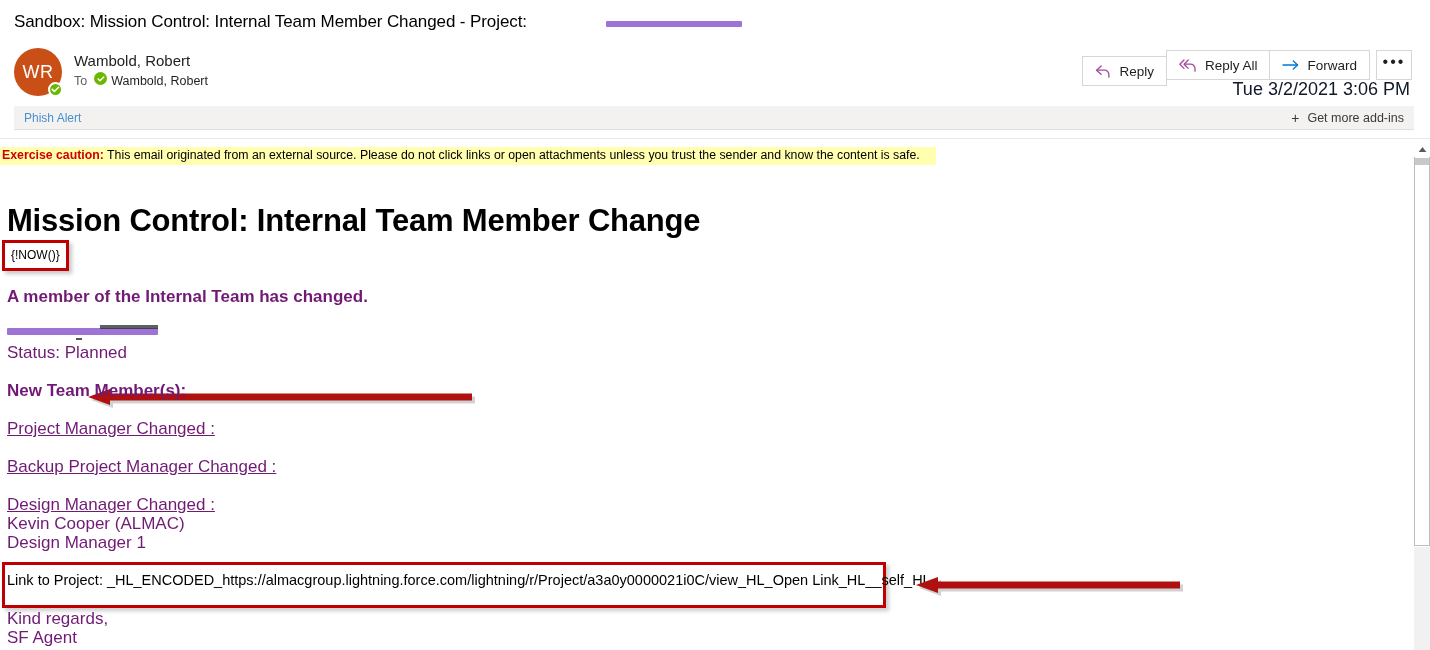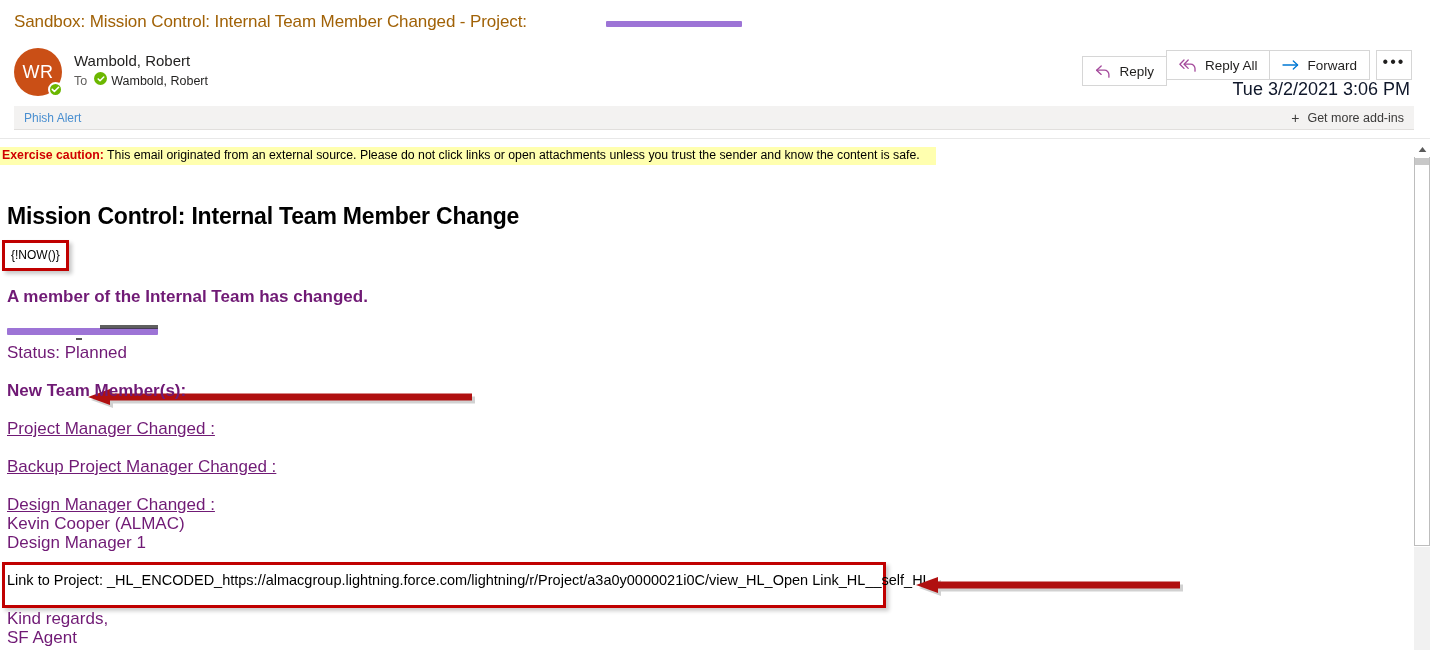--- a/index.html
+++ b/index.html
@@ -22,21 +22,21 @@
   .subject-row {
     position: absolute;
     left: 0; top: 0;
     width: 1430px; height: 44px;
     display: flex;
     align-items: center;
     padding-left: 14px;
   }
   .subject-text {
     font-size: 17px;
-    color: #a16207;
+    color: #000000;
     font-weight: 400;
     white-space: nowrap;
     letter-spacing: -0.1px;
   }
   .redact-purple {
     display: inline-block;
     height: 6px;
     background: #9061d0;
     opacity: 0.88;
     vertical-align: middle;
@@ -215,21 +215,21 @@
     line-height: 15px;
   }
   .caution-lead {
     color: #d00000;
     font-weight: bold;
   }
 
   .mail-title {
     position: absolute;
     left: 7px; top: 63px;
-    font-size: 23px;
+    font-size: 31px;
     font-weight: bold;
     color: #000000;
     letter-spacing: -0.2px;
     white-space: nowrap;
   }
 
   
   .now-box {
     position: absolute;
     left: 2px; top: 100px;

